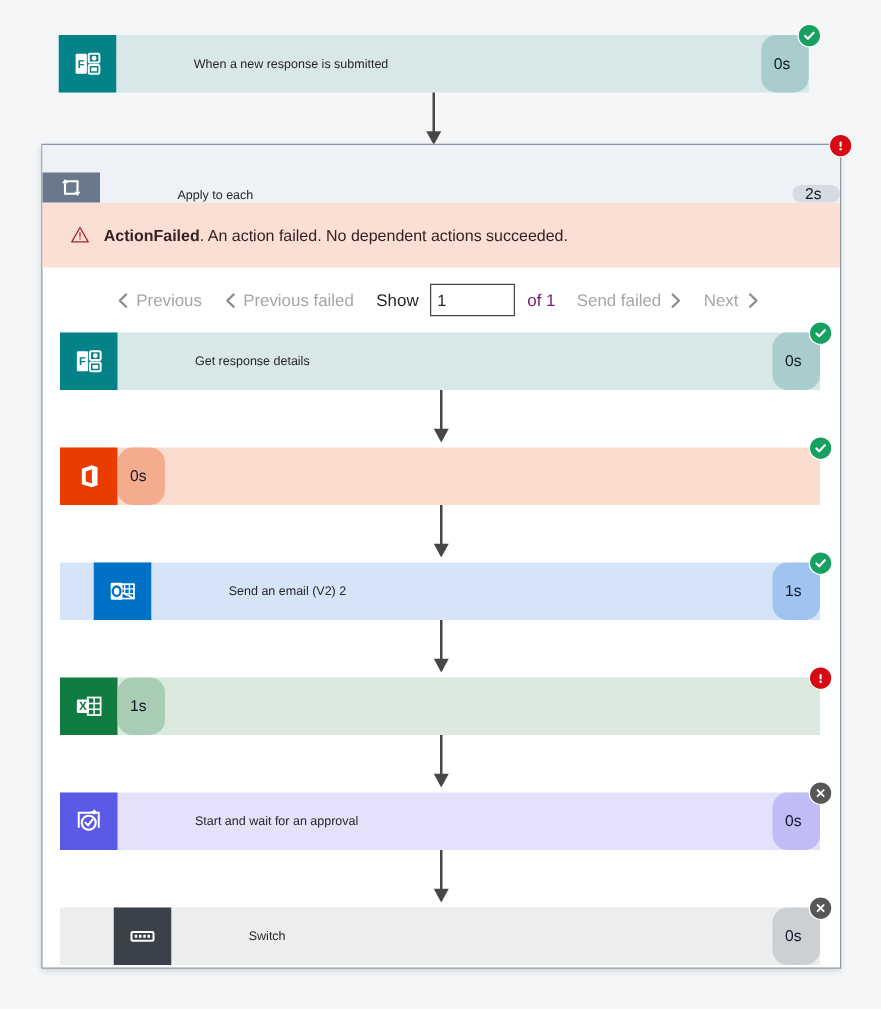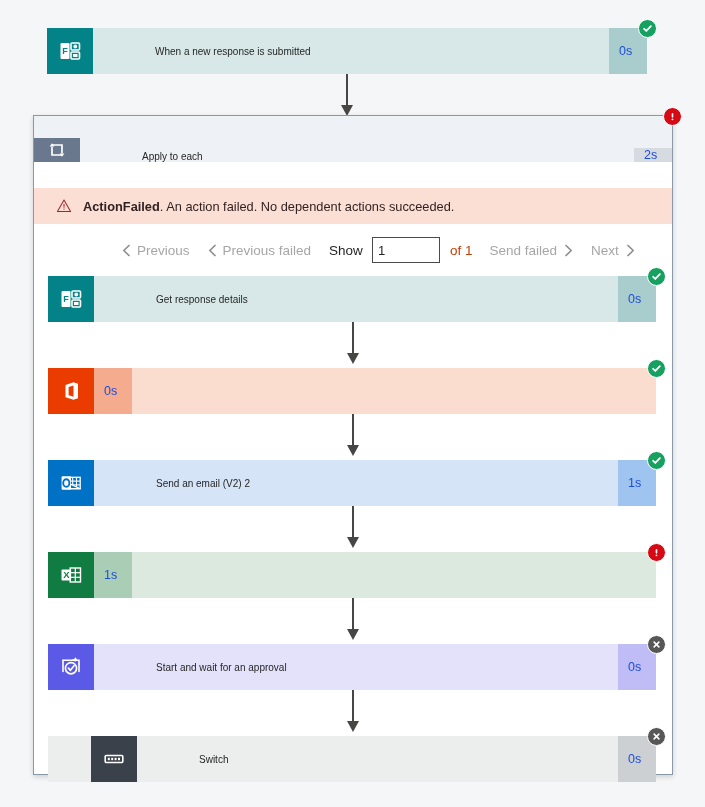--- a/index.html
+++ b/index.html
@@ -43,22 +43,23 @@
     white-space: nowrap;
     margin-left: 48px;
   }
   .card-duration {
     width: 38px;
     min-width: 38px;
     display: flex;
     align-items: center;
     padding-left: 10px;
     font-size: 12.5px;
-    color: #1d4ed8;
-    box-sizing: border-box;
+    color: #0f172a;
+    box-sizing: border-box;
+    border-radius: 12px;
   }
 
   
   .badge {
     position: absolute;
     top: -9px;
     right: -10px;
     width: 19px;
     height: 19px;
     border-radius: 50%;
@@ -127,43 +128,42 @@
     display: flex;
     align-items: flex-end;
     height: 46px;
     background: #eef1f5;
     position: relative;
   }
   #loop-header .ic  { background: #69788c; }
   #loop-header .dur { background: #d6dbe2; }
 
   #error-banner {
-    height: 36px;
+    height: 52px;
     background: #fbdfd5;
     display: flex;
     align-items: center;
     padding-left: 22px;
     font-size: 12.8px;
     color: #322;
     box-sizing: border-box;
-    margin-top: 26px;
   }
   #error-banner .warn-icon {
     margin-right: 11px;
     display: flex;
     align-items: center;
   }
   #error-banner .msg strong { font-weight: bold; }
 
   
   #pager {
     height: 52px;
     display: flex;
     align-items: center;
-    padding-left: 88px;
+    padding-left: 60px;
     font-size: 13.5px;
     box-sizing: border-box;
   }
   #pager .pg-btn {
     color: #a6a6a6;
     display: flex;
     align-items: center;
     white-space: nowrap;
     margin-right: 18px;
     cursor: default;
@@ -182,34 +182,34 @@
     border: 1px solid #4a4a4a;
     background: #fff;
     font-family: "Liberation Sans", sans-serif;
     font-size: 13px;
     color: #262626;
     padding: 0 5px;
     box-sizing: border-box;
     outline: none;
   }
   #pager .pg-of {
-    color: #c2410c;
+    color: #701a75;
     margin: 0 17px 0 10px;
     white-space: nowrap;
   }
 
   
   #actions {
     padding: 0 14px 0 14px;
   }
   .act-card { width: 608px; }
 
   .c-forms  { background: #d8e8e8; } .c-forms .ic  { background: #038387; } .c-forms .dur  { background: #a9cdcd; }
   .c-o365   { background: #fbddd0; } .c-o365 .ic   { background: #eb3c00; } .c-o365 .dur   { background: #f4ab8e; }
-  .c-outlook{ background: #d5e4f7; } .c-outlook .ic{ background: #0072c6; } .c-outlook .dur{ background: #9fc4ef; }
+  .c-outlook{ background: #d5e4f7; padding-left: 27px; } .c-outlook .ic{ background: #0072c6; } .c-outlook .dur{ background: #9fc4ef; }
   .c-excel  { background: #dbe9de; } .c-excel .ic  { background: #107c41; } .c-excel .dur  { background: #a9cdb5; }
   .c-approv { background: #e4e2fb; } .c-approv .ic { background: #5a5ae6; } .c-approv .dur { background: #c0bcf6; }
   .c-switch { background: #eceded; padding-left: 43px; } .c-switch .ic { background: #3b414a; } .c-switch .dur { background: #cdd0d3; }
 </style>
 </head>
 <body>
 
 <div id="trigger-area">
   <div class="card trigger-card">
     <div class="card-icon ic">

